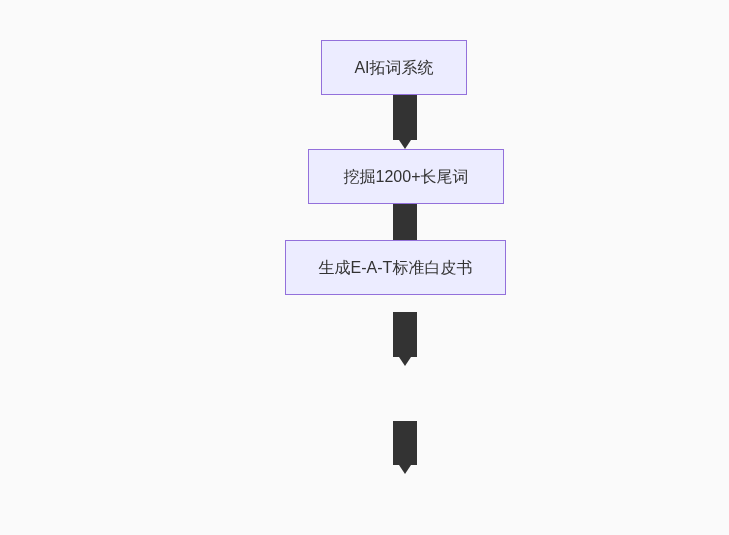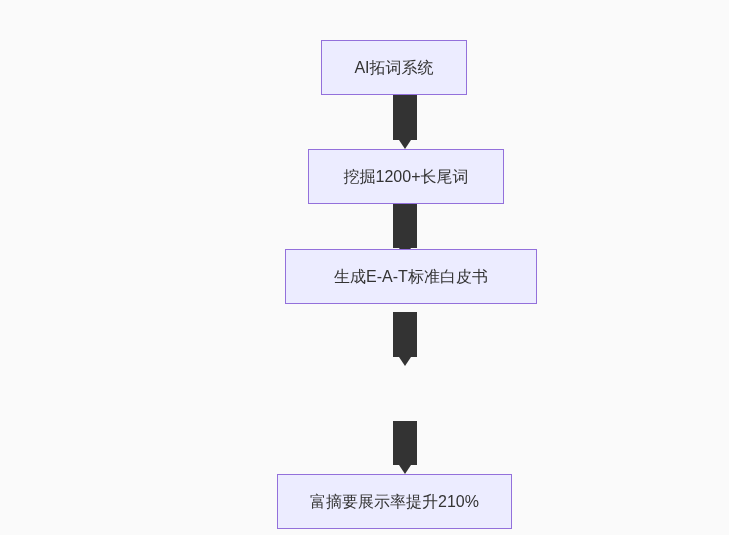--- a/index.html
+++ b/index.html
@@ -47,33 +47,32 @@
     bottom: -9px;
     transform: translateX(-50%);
     width: 0;
     height: 0;
     border-left: 6px solid transparent;
     border-right: 6px solid transparent;
     border-top: 9px solid var(--arrow);
   }
   .n1 { left: 297px; top: 16px;  width: 146px; }
   .n2 { left: 268px; top: 125px; width: 196px; margin-left: 16px; }
-  .n3 { left: 261px; top: 225px; width: 252px; }
+  .n3 { left: 261px; top: 216px; width: 221px; }
   .n4 { left: 264px; top: 342px; width: 214px; }
   .n5 { left: 253px; top: 450px; width: 235px; }
   .e1 { left: 369px; top: 71px;  height: 45px; }
   .e2 { left: 369px; top: 180px; height: 44px; }
   .e3 { left: 369px; top: 288px; height: 45px; }
   .e4 { left: 369px; top: 397px; height: 44px; }
 </style>
 </head>
 <body>
 
 <div class="canvas">
   <div class="node n1">AI拓词系统</div>
   <div class="edge e1"></div>
   <div class="node n2">挖掘1200+长尾词</div>
   <div class="edge e2"></div>
   <div class="node n3">生成E-A-T标准白皮书</div>
   <div class="edge e3"></div>
   <div class="edge e4"></div>
-  <div class="node n5">富摘要展示率提升210%</div>
 </div>
 
 </body></html>

